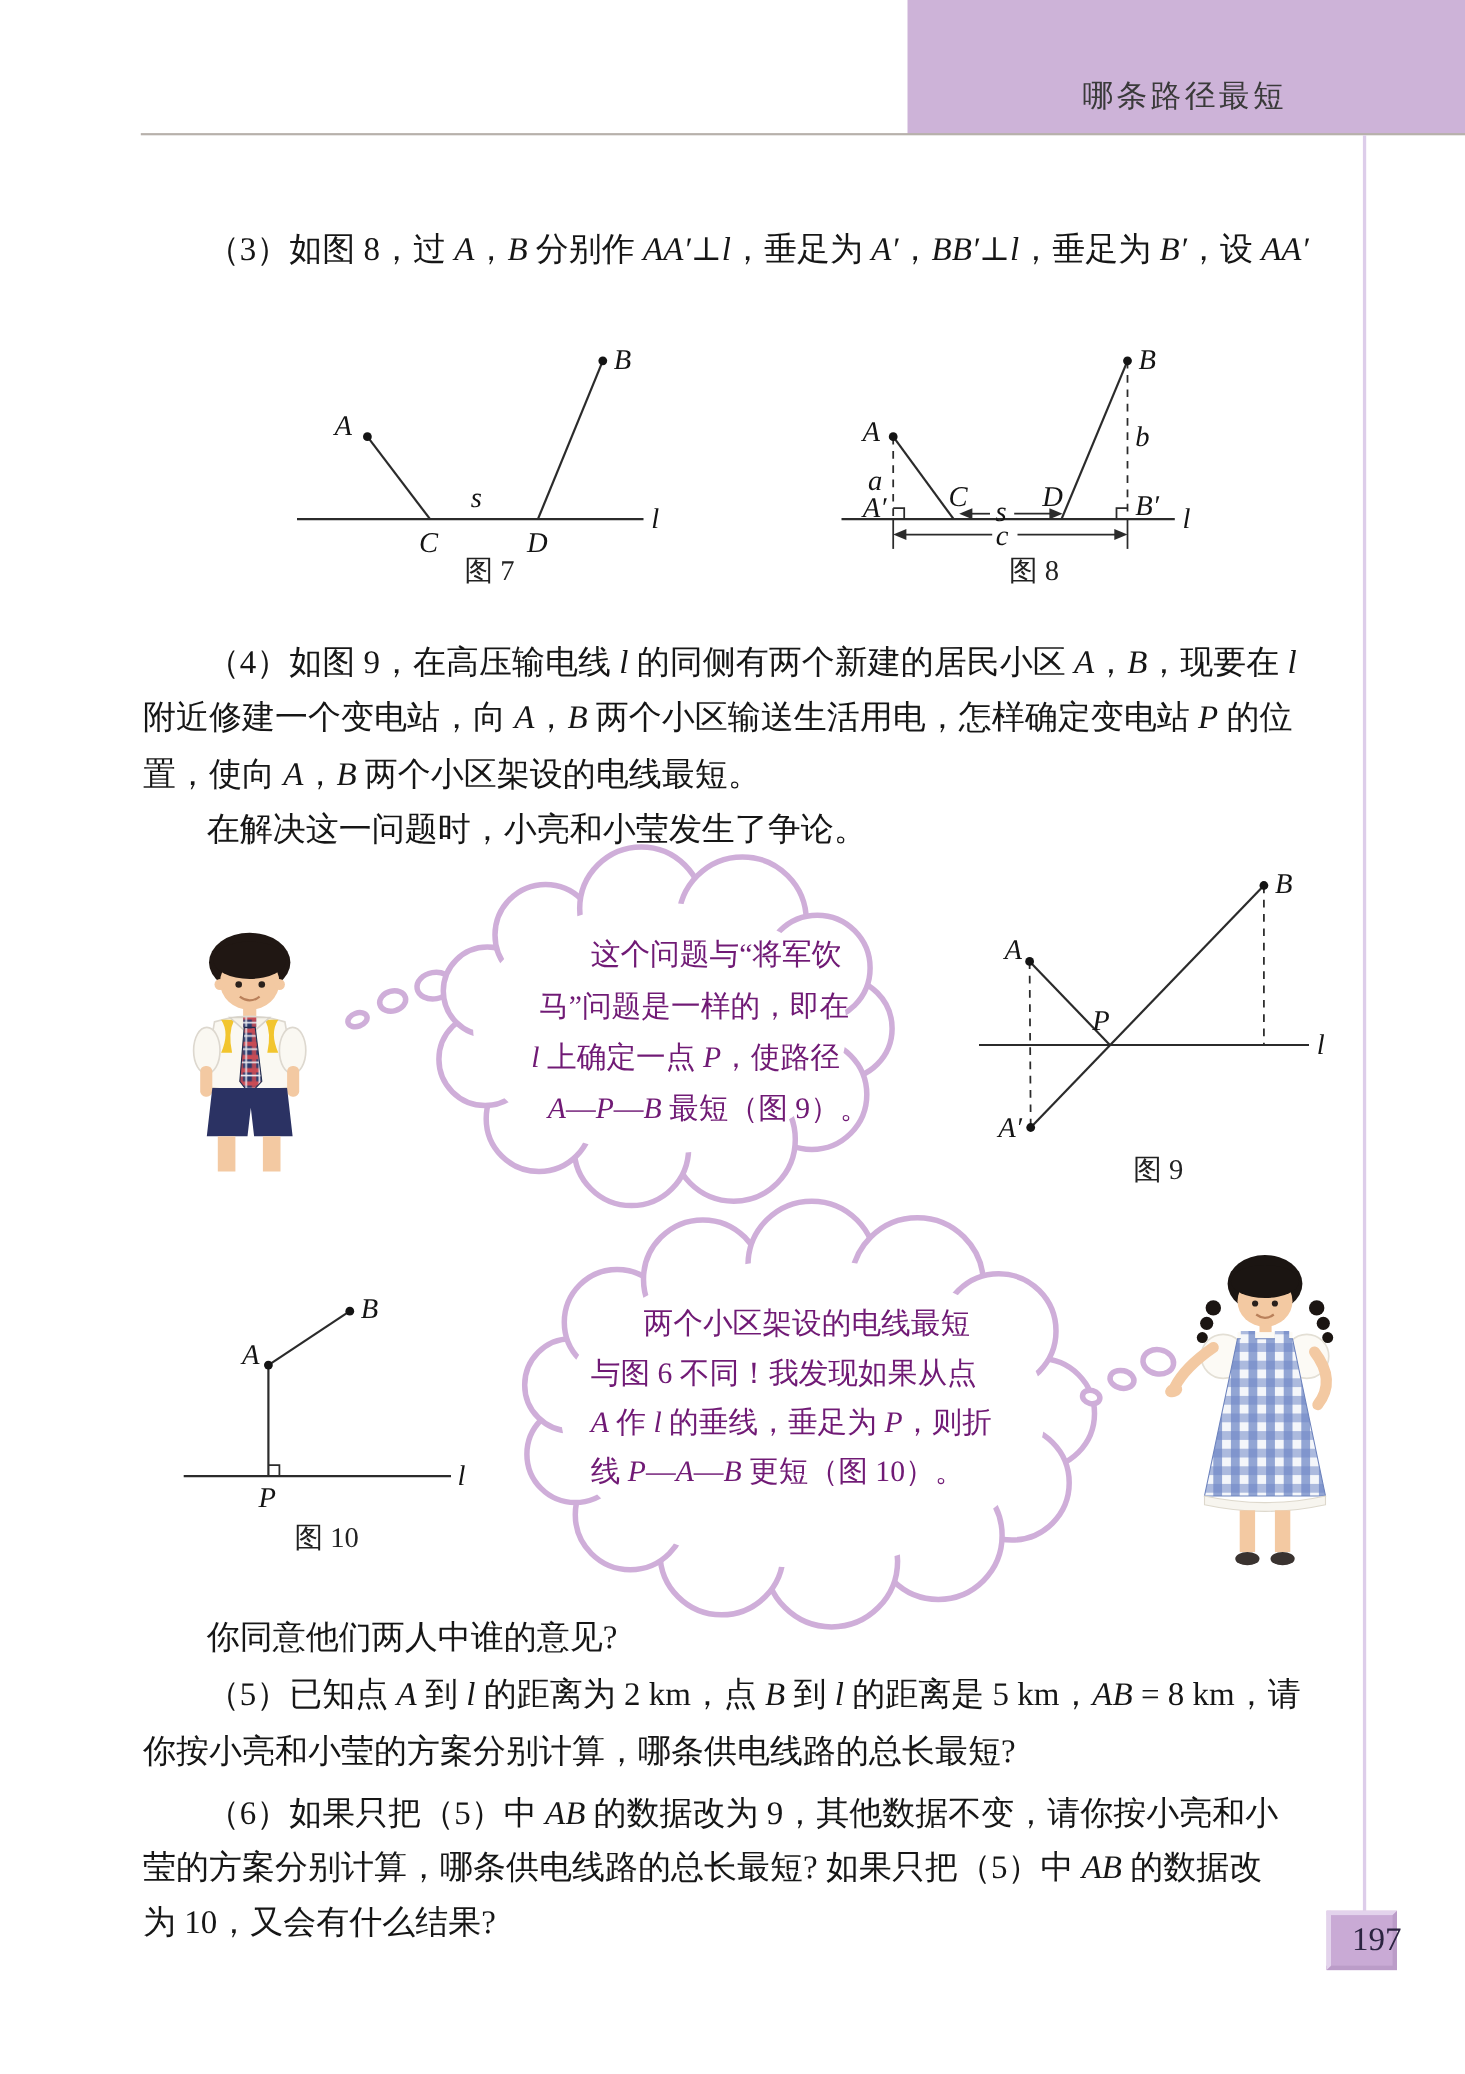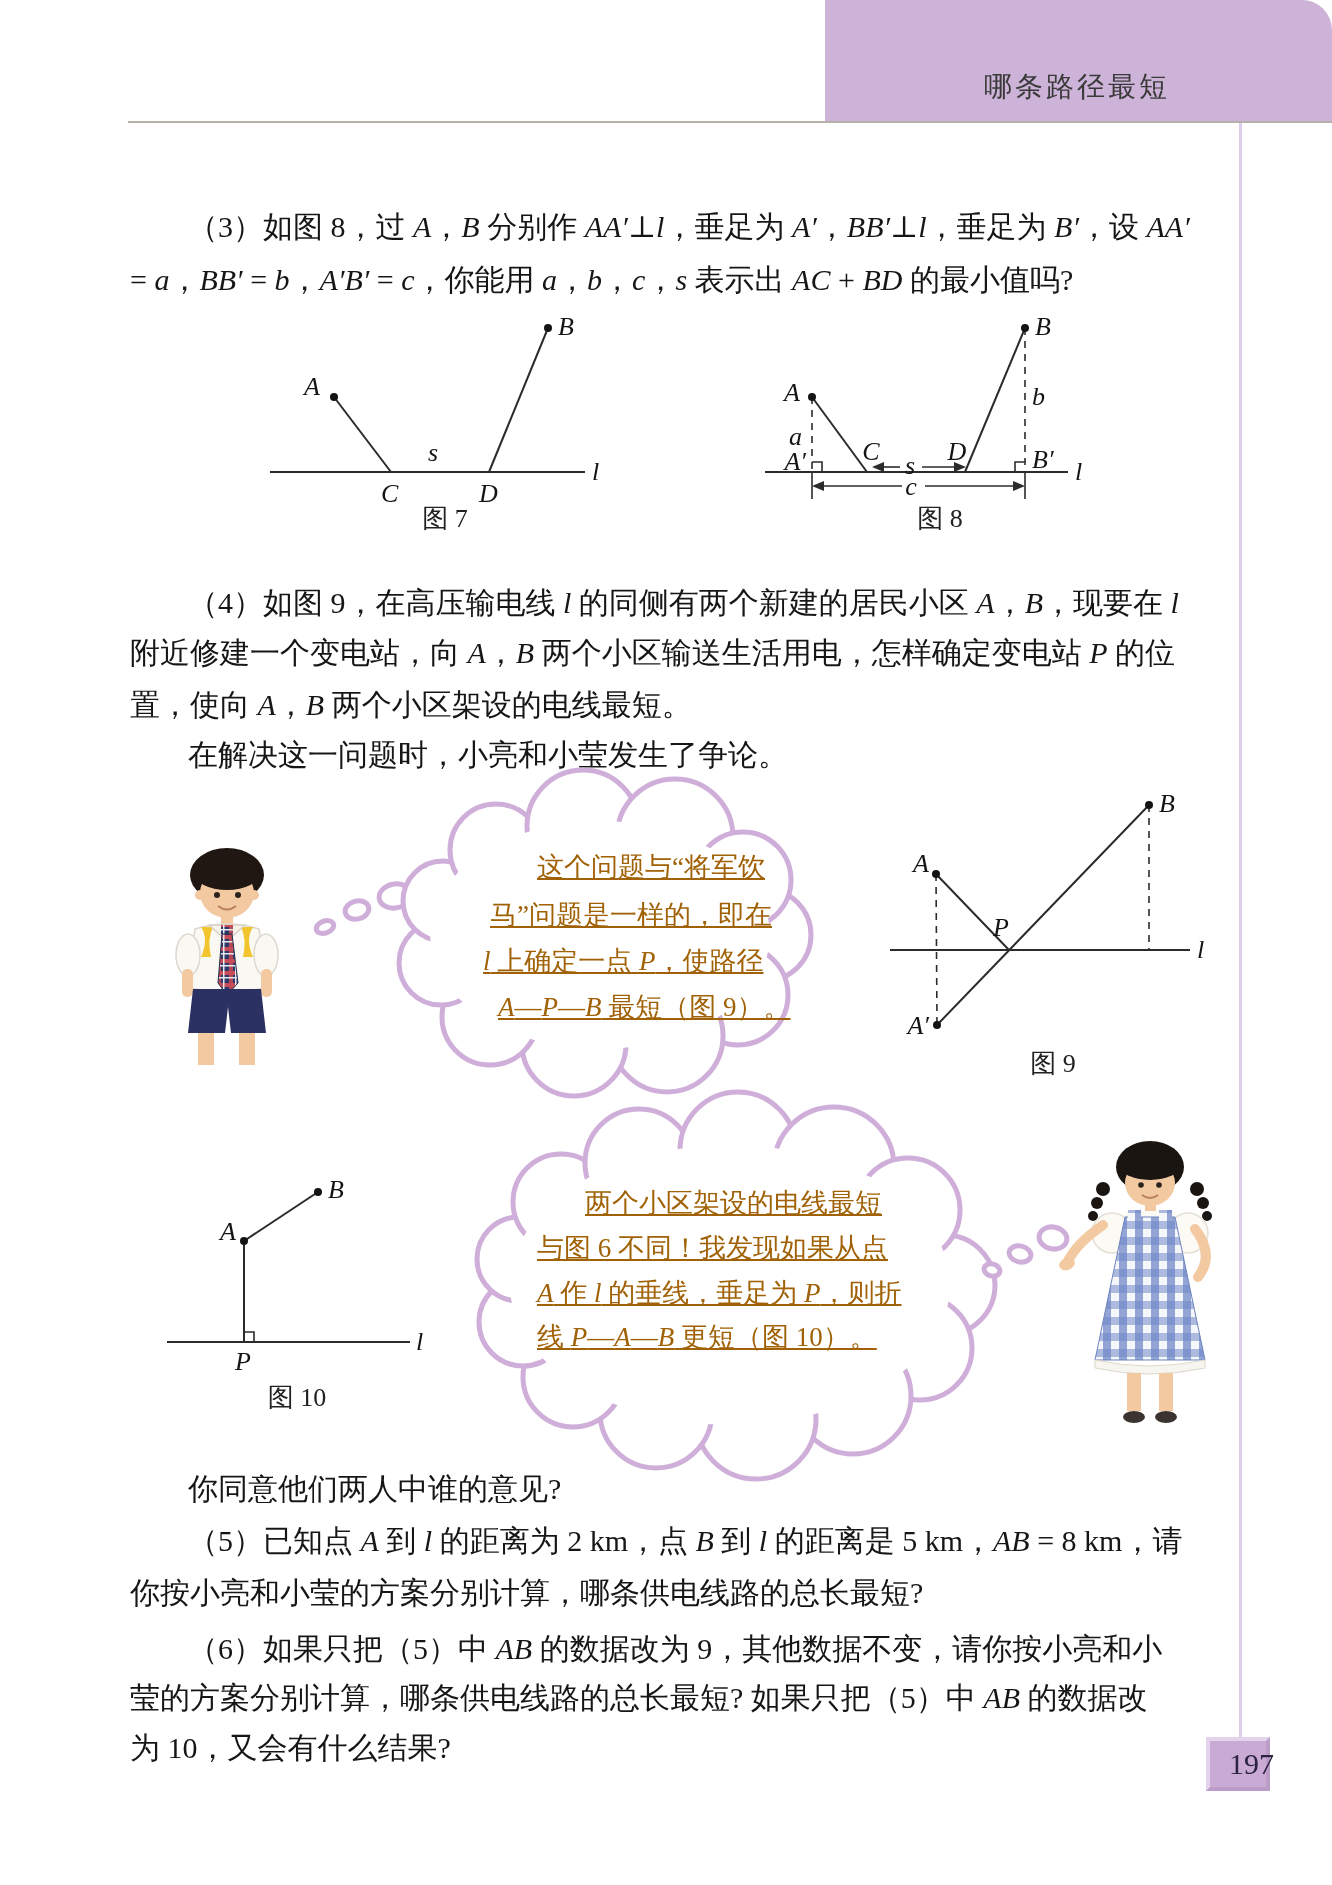--- a/index.html
+++ b/index.html
@@ -1,31 +1,31 @@
 <!DOCTYPE html>
 <html><head>
 <meta charset="utf-8">
 <style>
   html,body{margin:0;padding:0;background:#fff;}
   .page{position:relative;width:1332px;height:1885px;background:#ffffff;overflow:hidden;
-        font-family:"Liberation Serif","DejaVu Serif",serif;color:#1c1c1c;border-radius:30px;}
+        font-family:"Liberation Serif","DejaVu Serif",serif;color:#1c1c1c;}
   
   .hdr{position:absolute;left:825px;top:0;width:507px;height:122px;background:#cdb3d8;}
   .hdr-title{position:absolute;right:162px;bottom:16px;font-family:"Liberation Sans","DejaVu Sans",sans-serif;
              font-size:28px;color:#3a3a3a;letter-spacing:3px;white-space:nowrap;}
   .hdr-rule{position:absolute;left:128px;top:121px;width:1204px;height:2px;background:#b7b1ab;}
   .vrule{position:absolute;left:1239px;top:123px;width:3px;height:1614px;background:#ddcdea;}
   
   .pagebox{position:absolute;left:1206px;top:1737px;width:64px;height:54px;background:#c9aad5;
            border-top:4px solid #e3d3ec;border-left:4px solid #e3d3ec;
            border-right:4px solid #bb9cc8;border-bottom:4px solid #bb9cc8;box-sizing:border-box;
            display:flex;align-items:center;justify-content:center;font-size:30px;color:#2b2340;padding-left:27px;}
   
   .tl{position:absolute;white-space:nowrap;font-size:30px;line-height:34px;color:#161616;margin-top:14px;}
-  .bub{position:absolute;white-space:nowrap;font-size:27px;line-height:30px;color:#a16207;text-decoration:underline;}
+  .bub{position:absolute;white-space:nowrap;font-size:27px;line-height:30px;color:#701a75;}
   .tl i,.bub i{font-style:italic;font-family:"Liberation Serif",serif;}
   
   svg{position:absolute;overflow:visible;}
   .ln{stroke:#2b2b2b;stroke-width:2;fill:none;}
   .thin{stroke:#2b2b2b;stroke-width:1.6;fill:none;}
   .dsh{stroke:#2b2b2b;stroke-width:1.6;fill:none;stroke-dasharray:7 6;}
   .dot{fill:#141414;}
   .ah{fill:#2b2b2b;stroke:none;}
   .lbl{font-family:"Liberation Serif","DejaVu Serif",serif;font-style:italic;font-size:26px;fill:#141414;}
   .cap{font-family:"Liberation Serif","DejaVu Serif",serif;font-size:26px;fill:#222;}
@@ -37,21 +37,20 @@
 
 <div class="page">
 
   <div class="hdr">
     <div class="hdr-title">哪条路径最短</div>
   </div>
   <div class="hdr-rule"></div>
   <div class="vrule"></div>
 
   <div class="tl" style="left:188px;top:196px">（3）如图 8，过 <i>A</i>，<i>B</i> 分别作 <i>AA′</i>⊥<i>l</i>，垂足为 <i>A′</i>，<i>BB′</i>⊥<i>l</i>，垂足为 <i>B′</i>，设 <i>AA′</i></div>
-  <div class="tl" style="left:130px;top:249px">= <i>a</i>，<i>BB′</i> = <i>b</i>，<i>A′B′</i> = <i>c</i>，你能用 <i>a</i>，<i>b</i>，<i>c</i>，<i>s</i> 表示出 <i>AC</i> + <i>BD</i> 的最小值吗?</div>
   <div class="tl" style="left:188px;top:572px">（4）如图 9，在高压输电线 <i>l</i> 的同侧有两个新建的居民小区 <i>A</i>，<i>B</i>，现要在 <i>l</i></div>
   <div class="tl" style="left:130px;top:622px">附近修建一个变电站，向 <i>A</i>，<i>B</i> 两个小区输送生活用电，怎样确定变电站 <i>P</i> 的位</div>
   <div class="tl" style="left:130px;top:674px">置，使向 <i>A</i>，<i>B</i> 两个小区架设的电线最短。</div>
   <div class="tl" style="left:188px;top:724px">在解决这一问题时，小亮和小莹发生了争论。</div>
   <div class="tl" style="left:188px;top:1458px">你同意他们两人中谁的意见?</div>
   <div class="tl" style="left:188px;top:1510px">（5）已知点 <i>A</i> 到 <i>l</i> 的距离为 2 km，点 <i>B</i> 到 <i>l</i> 的距离是 5 km，<i>AB</i> = 8 km，请</div>
   <div class="tl" style="left:130px;top:1562px">你按小亮和小莹的方案分别计算，哪条供电线路的总长最短?</div>
   <div class="tl" style="left:188px;top:1618px">（6）如果只把（5）中 <i>AB</i> 的数据改为 9，其他数据不变，请你按小亮和小</div>
   <div class="tl" style="left:130px;top:1667px">莹的方案分别计算，哪条供电线路的总长最短? 如果只把（5）中 <i>AB</i> 的数据改</div>
   <div class="tl" style="left:130px;top:1717px">为 10，又会有什么结果?</div>

